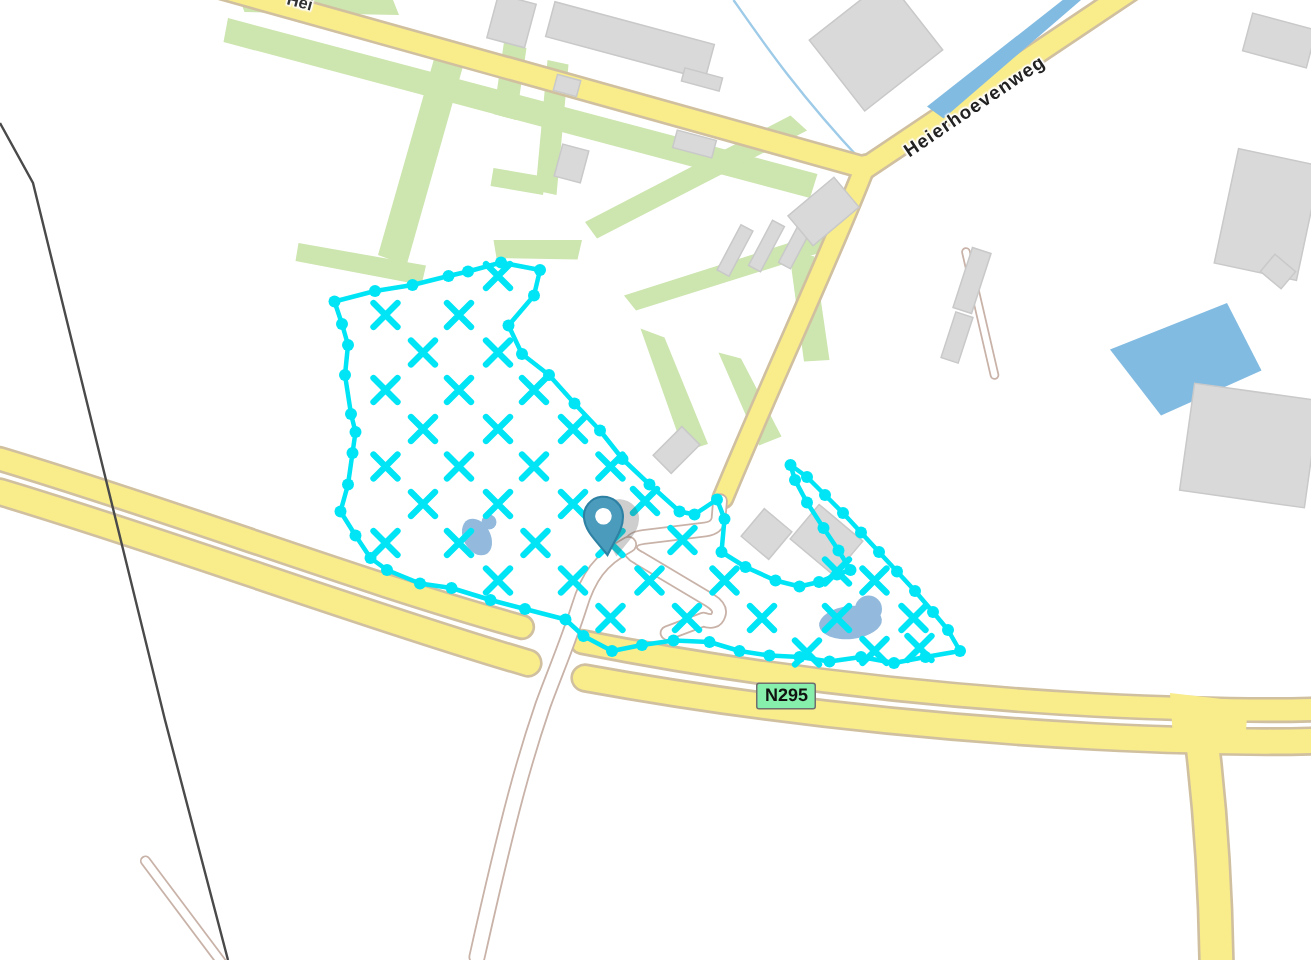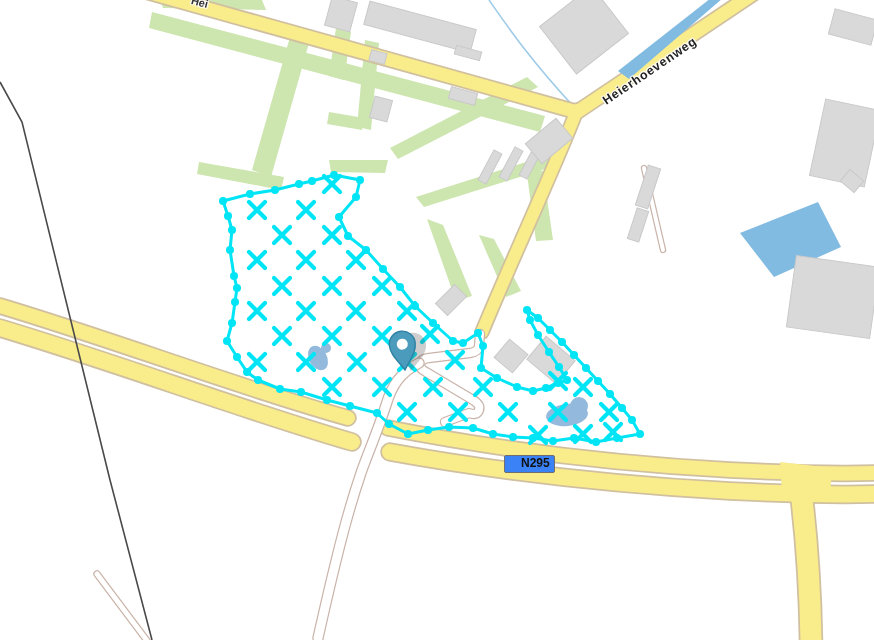--- a/index.html
+++ b/index.html
@@ -12,21 +12,21 @@
   #map-svg{position:absolute;left:0;top:0;display:block;}
   .map-label{
     position:absolute;white-space:nowrap;color:#222;font-weight:bold;
     text-shadow:0 0 2px #fff,0 0 2px #fff,1px 1px 1px #fff,-1px -1px 1px #fff,1px -1px 1px #fff,-1px 1px 1px #fff;
     pointer-events:none;
   }
   #label-hei{left:193px;top:-6px;font-size:11px;transform:rotate(15deg);transform-origin:left top;color:#333;}
   #label-heierhoevenweg{left:600px;top:96px;font-size:12.5px;letter-spacing:.8px;transform:rotate(-34deg);transform-origin:left top;}
   #route-shield{
     position:absolute;left:504px;top:455px;font-size:12px;font-weight:bold;color:#111;
-    background:#3b82f6;border:1px solid #6f6f6f;border-radius:2px;padding:0px 4px 1px 16px;
+    background:#86efac;border:1px solid #6f6f6f;border-radius:2px;padding:0px 4px 1px 5px;
     text-shadow:none;line-height:15px;
   }
 </style>
 </head>
 <body>
 
 <div id="map-viewport">
   <svg id="map-svg" width="874" height="640" viewBox="0 0 874 640">
     <g>
         <polygon points="152,12 545,116 540,132 149,28" fill="#cde5af"></polygon>

